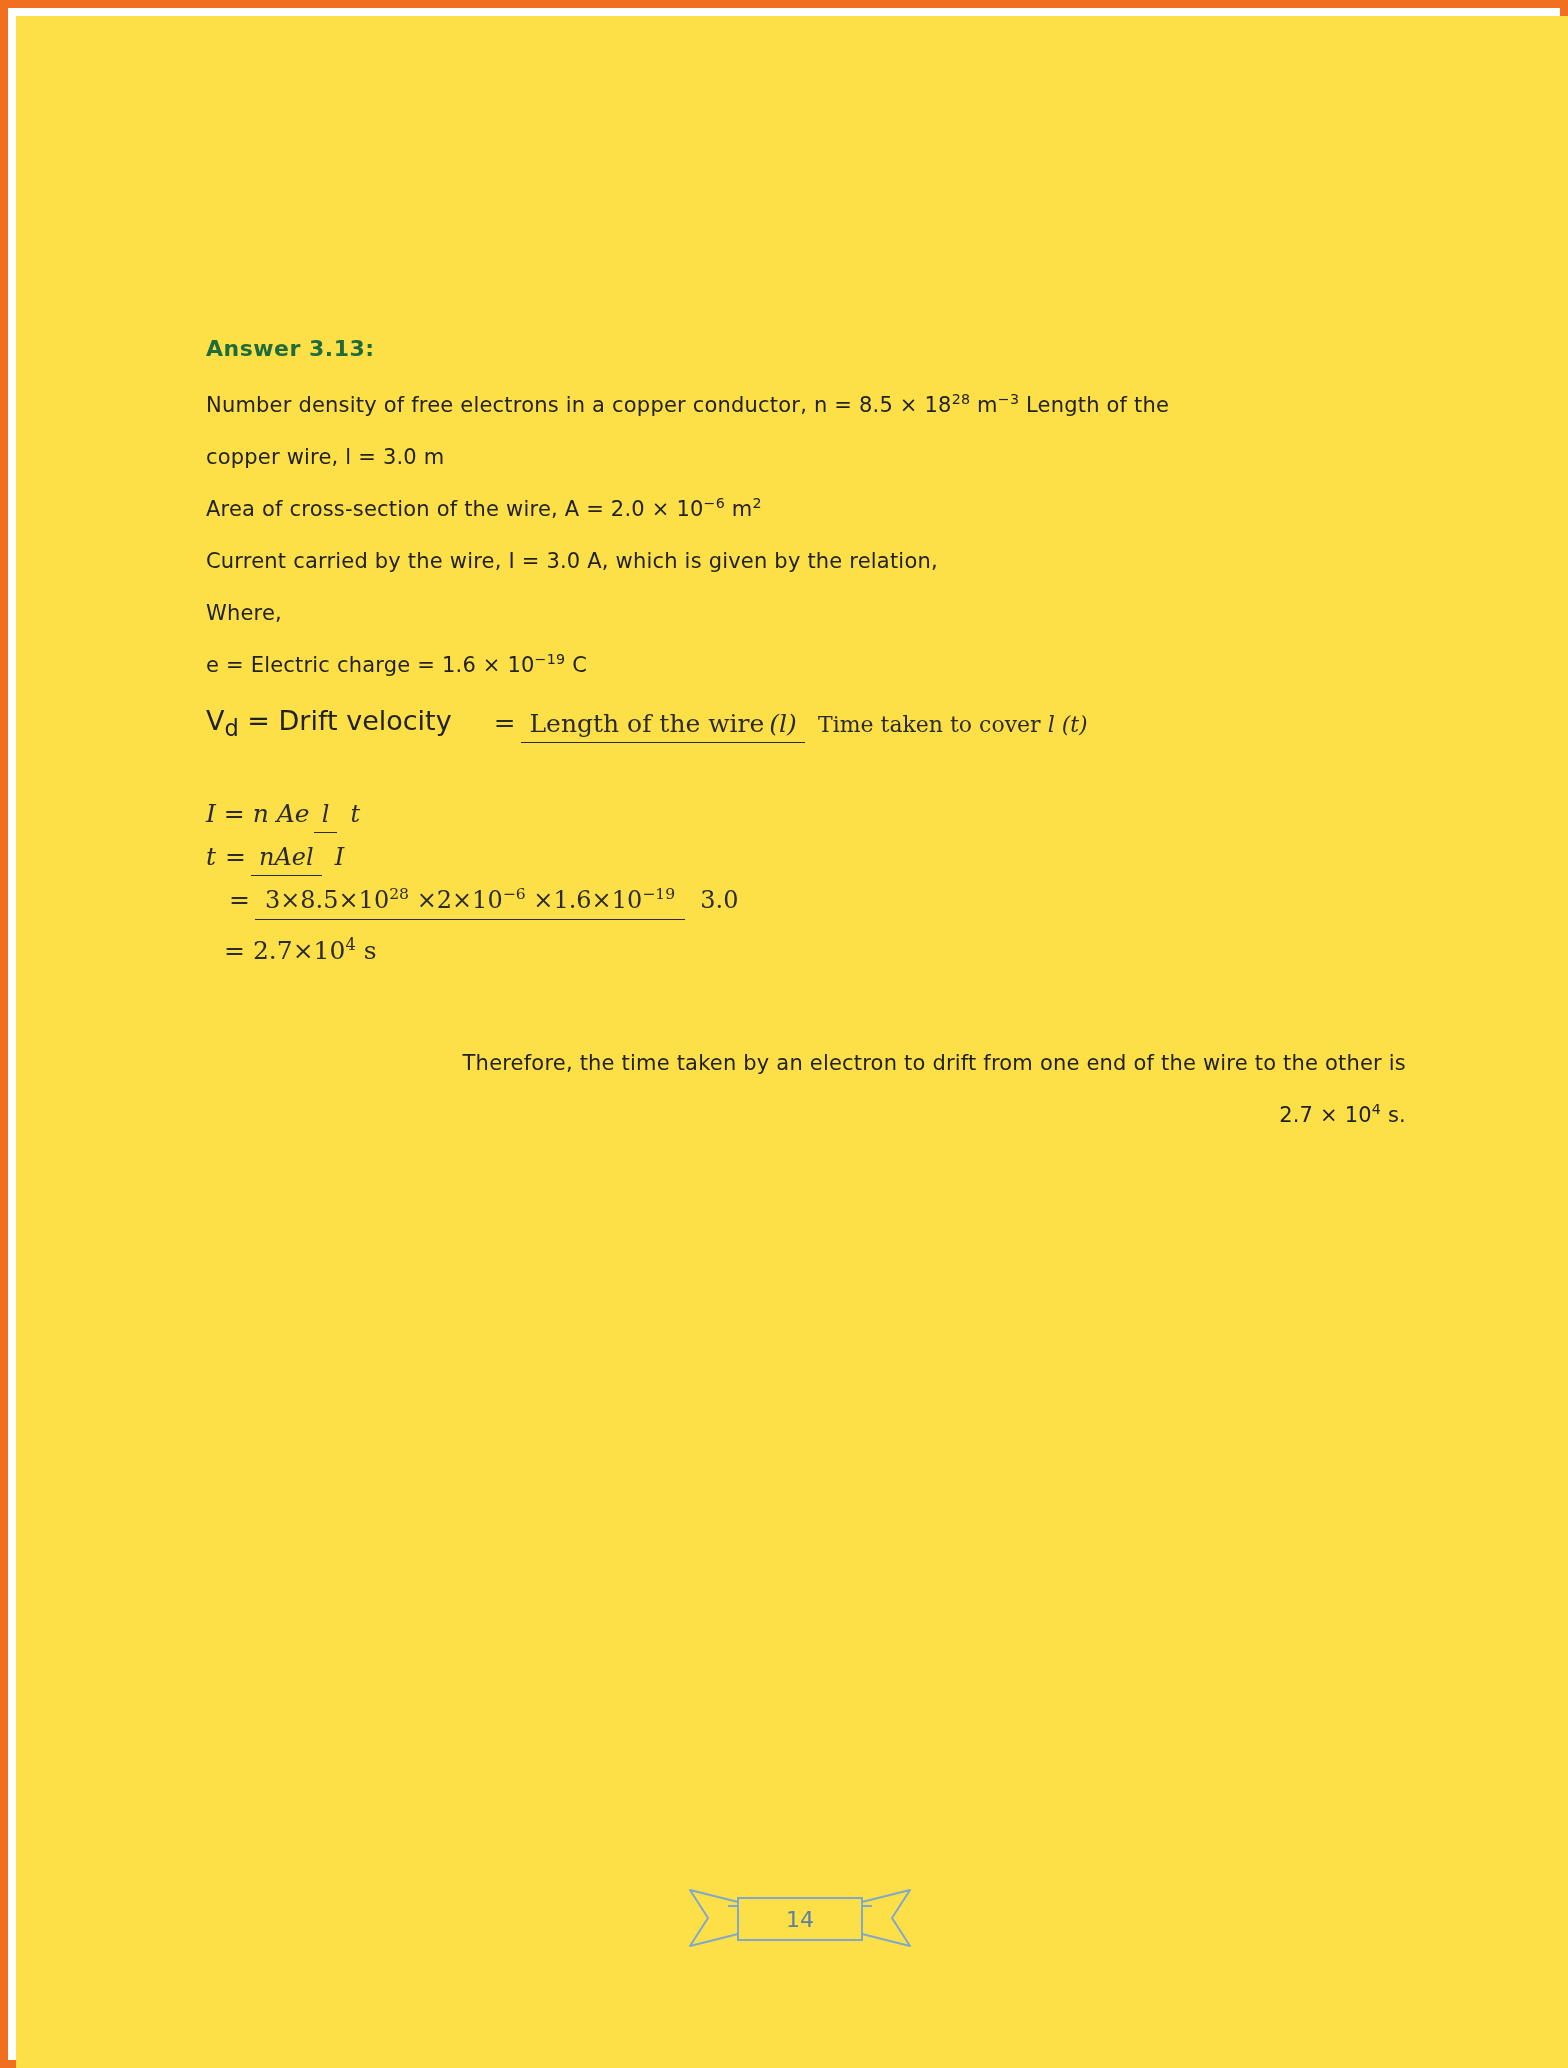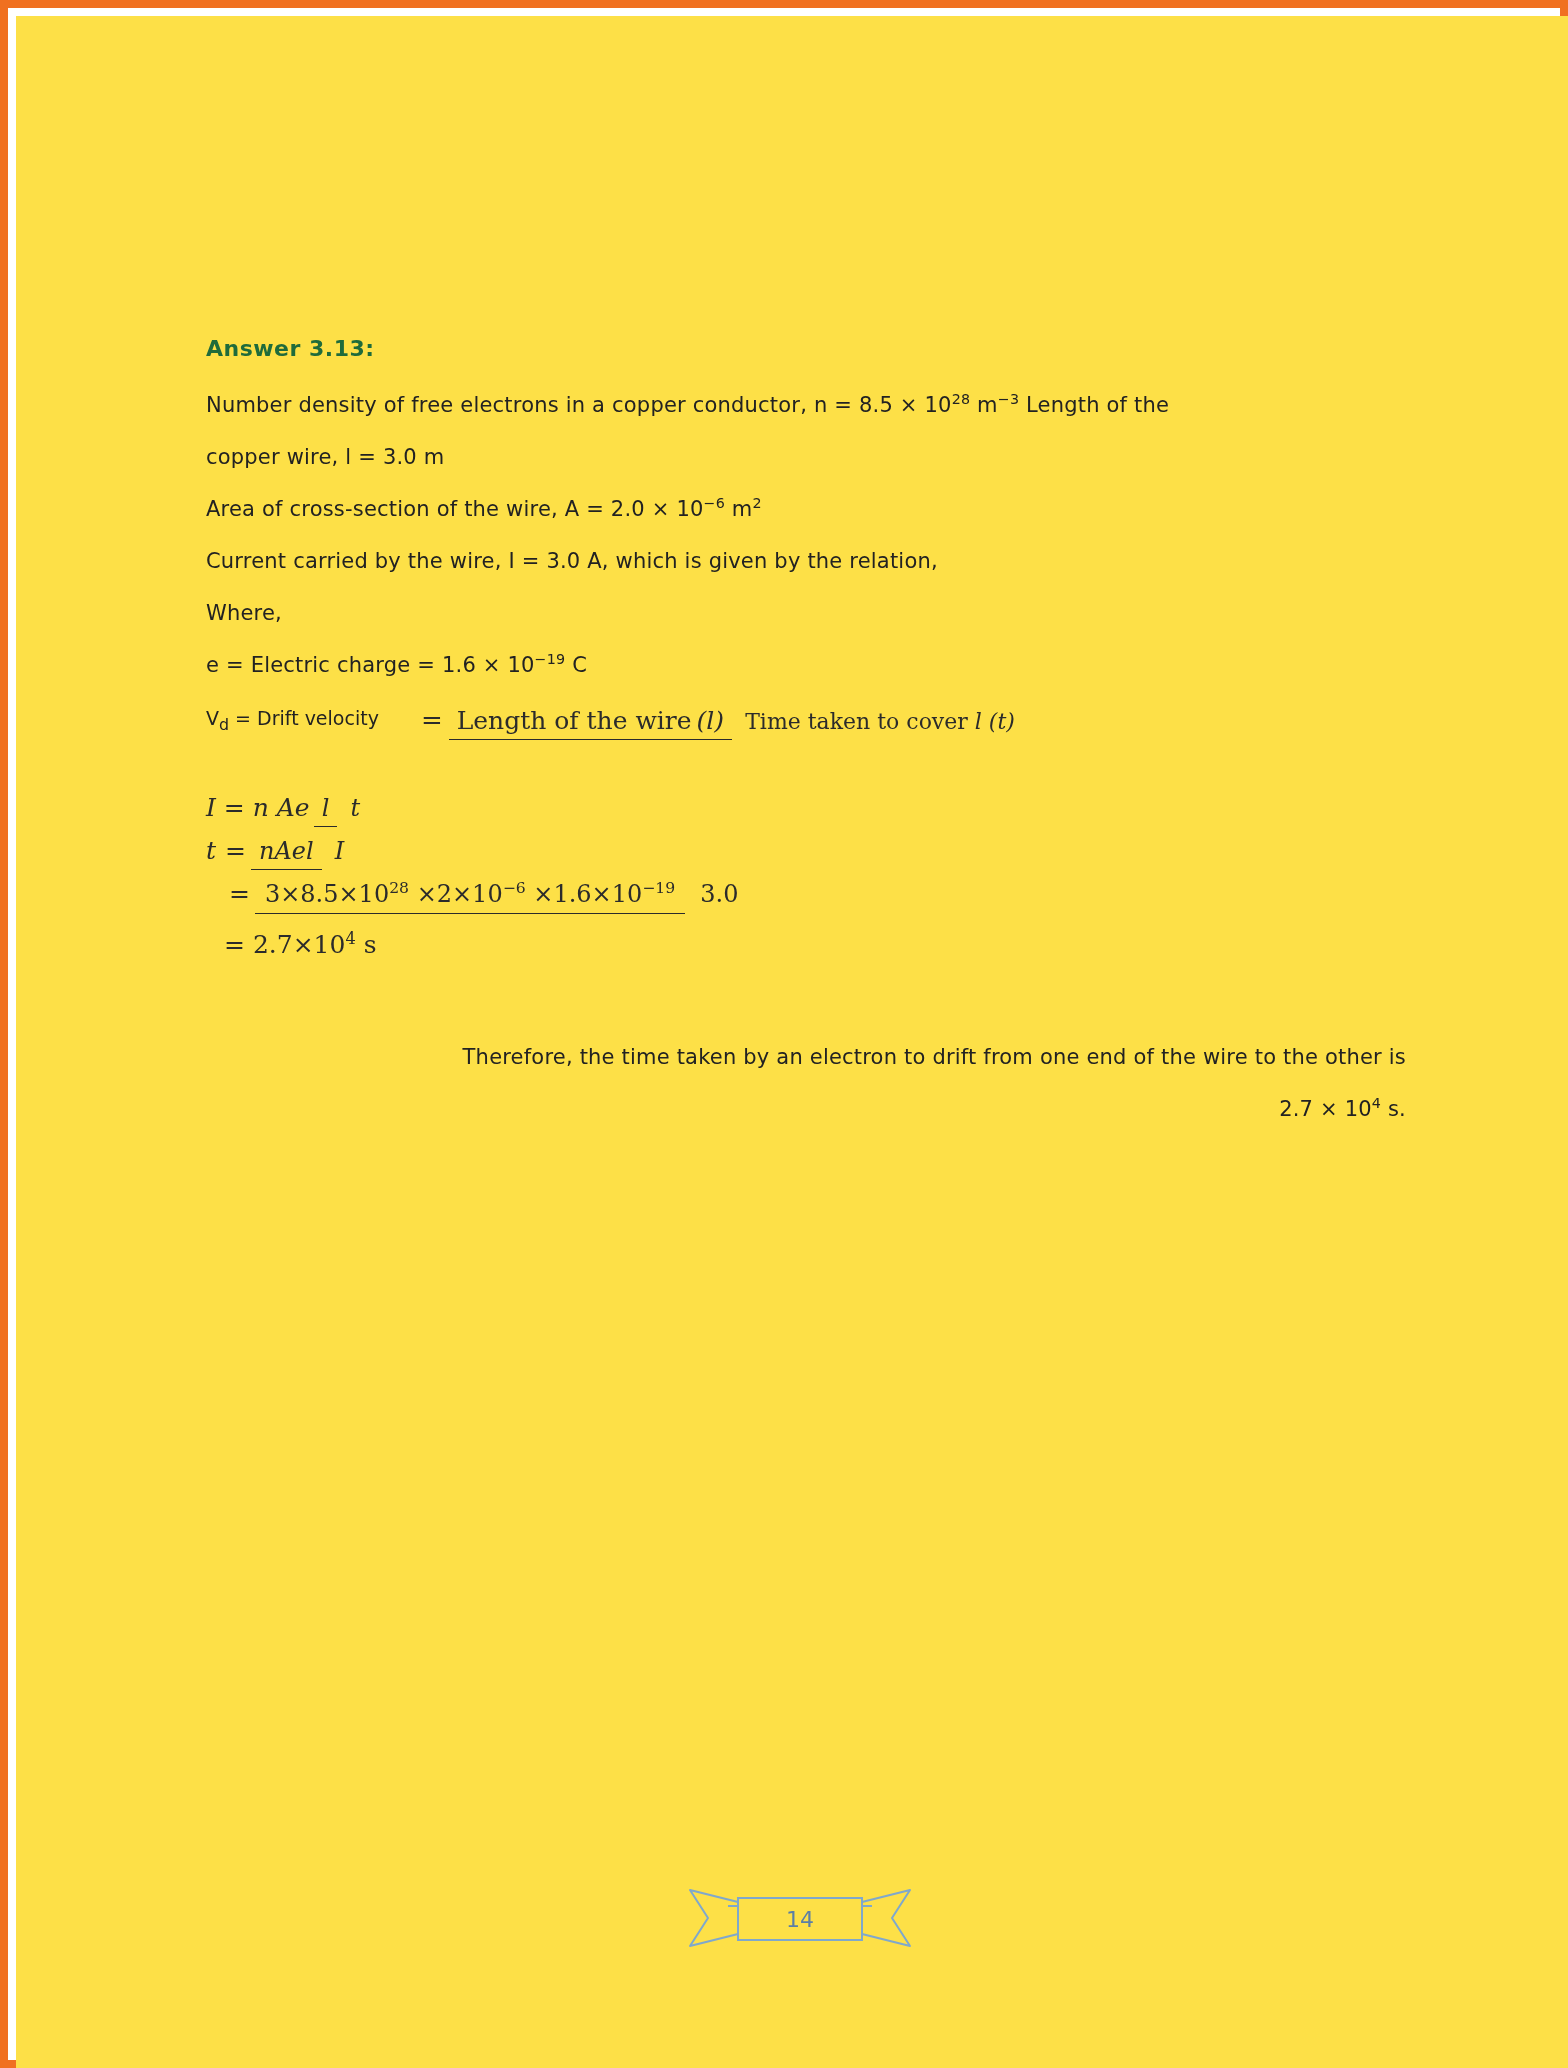--- a/index.html
+++ b/index.html
@@ -63,21 +63,21 @@
     line-height: 0;
   }
   .drift-row {
     display: flex;
     align-items: center;
     margin-top: 14px;
     margin-bottom: 10px;
   }
   .drift-label {
     font-family: "DejaVu Sans", sans-serif;
-    font-size: 19px;
+    font-size: 27px;
     color: #222222;
     white-space: nowrap;
   }
   .eqsign {
     font-family: "DejaVu Serif", serif;
     font-size: 26px;
     color: #2b2b2b;
     margin: 0 6px 0 42px;
   }
   .frac {
@@ -198,21 +198,21 @@
 <body>
 
 <div class="page-frame">
   <div class="page-sheet">
 
     <div class="content">
 
       <div class="answer-heading">Answer 3.13:</div>
 
       <div class="para">
-        <span>Number density of free electrons in a copper conductor, n = 8.5 × 10</span><sup>28</sup><span> m</span><sup>−3</sup><span> Length of the</span>
+        <span>Number density of free electrons in a copper conductor, n = 8.5 × 18</span><sup>28</sup><span> m</span><sup>−3</sup><span> Length of the</span>
       </div>
 
       <div class="para">
         <span>copper wire, l = 3.0 m</span>
       </div>
 
       <div class="para">
         <span>Area of cross-section of the wire, A = 2.0 × 10</span><sup>−6</sup><span> m</span><sup>2</sup>
       </div>
 

